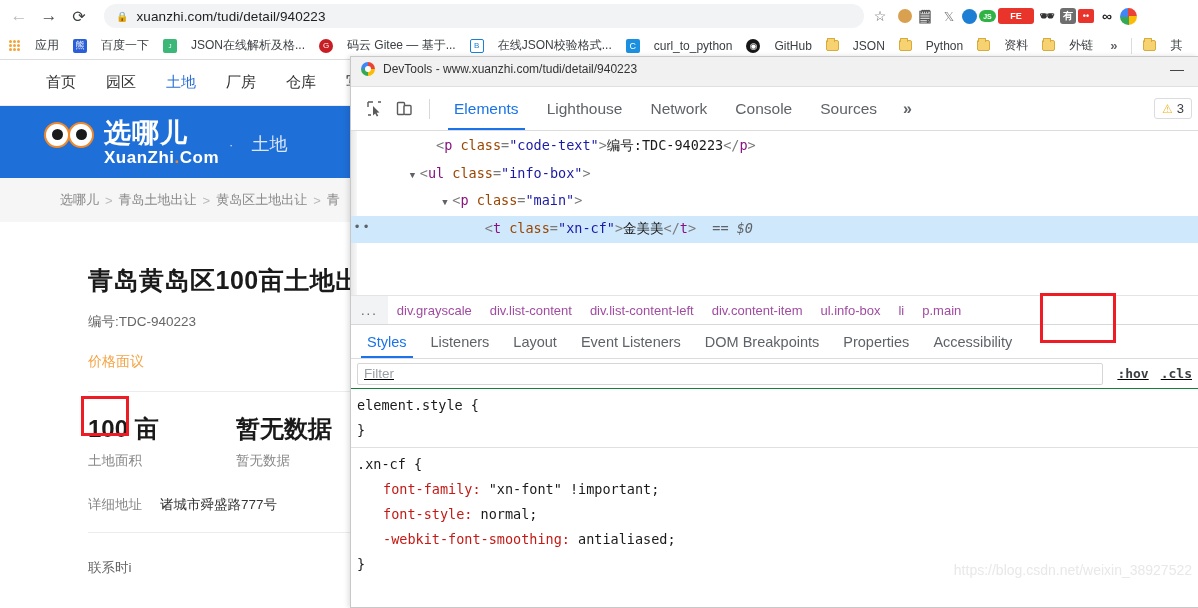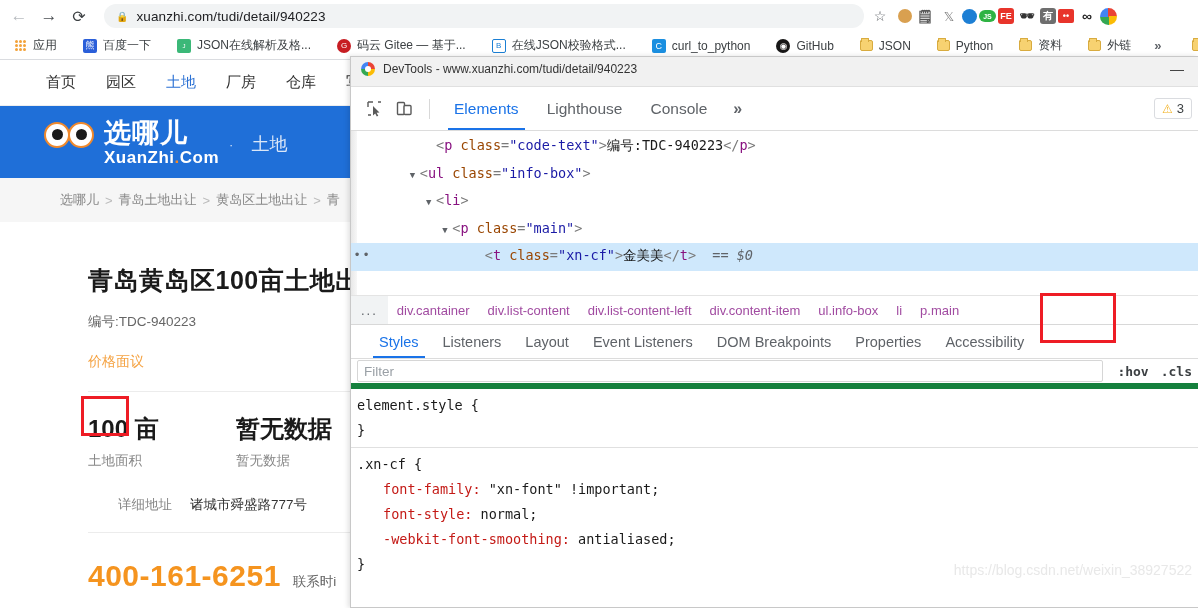--- a/index.html
+++ b/index.html
@@ -39,21 +39,21 @@
     font-size: 11px; font-weight: bold; color: #fff; overflow: hidden;
   }
 
   
   .bookmarks-bar {
     position: absolute; left: 0; top: 32px; width: 1198px; height: 28px;
     background: #fff; display: flex; align-items: center;
     border-bottom: 1px solid #dadce0;
     font-size: 12px; color: #3c4043; white-space: nowrap; overflow: hidden;
   }
-  .bm { display: flex; align-items: center; gap: 6px; padding: 0 13px; height: 24px; justify-content: space-between; }
+  .bm { display: flex; align-items: center; gap: 14px; padding: 0 7px; height: 24px; justify-content: space-between; }
   .bm-label { font-size: 12px; color: #3c4043; }
   .bm-ico { width: 14px; height: 14px; display: flex; align-items: center; justify-content: center; font-size: 9px; border-radius: 2px; }
   .folder-ico {
     width: 13px; height: 11px; background: #f7d271; border: 1px solid #d8ab3f;
     border-radius: 1px 2px 2px 2px; position: relative;
   }
   .folder-ico::before {
     content: ""; position: absolute; left: 0; top: -3px; width: 6px; height: 3px;
     background: #f7d271; border: 1px solid #d8ab3f; border-bottom: none; border-radius: 1px 1px 0 0;
   }
@@ -104,21 +104,21 @@
   .crumbs .sep { color: #bbb; }
   .card { margin: 16px 0 0 60px; width: 700px; background: #fff; padding: 26px 30px 0 28px; }
   .title { font-size: 25px; font-weight: bold; color: #1a1a1a; letter-spacing: 0.5px; }
   .code-text { font-size: 13.5px; color: #666; margin-top: 16px; }
   .price { font-size: 14px; color: #f5a343; margin-top: 22px; }
   .stat-row { display: flex; margin-top: 20px; padding-top: 22px; border-top: 1px solid #ececec; }
   .stat { width: 148px; }
   .stat .v { font-size: 24px; font-weight: bold; color: #1a1a1a; line-height: 30px; }
   .stat .k { font-size: 13.5px; color: #888; margin-top: 8px; }
   .addr-row { display: flex; align-items: center; gap: 18px; margin-top: 26px; padding-bottom: 18px; border-bottom: 1px solid #ececec; font-size: 13.5px; }
-  .addr-k { color: #888; margin-left: 30px; }
+  .addr-k { color: #888; }
   .addr-v { color: #333; }
   .tel-row { display: flex; align-items: baseline; gap: 12px; margin-top: 26px; }
   .tel { font-size: 30px; font-weight: bold; color: #f5941f; letter-spacing: 0.5px; }
   .tel-k { font-size: 13.5px; color: #666; }
   .hl-box { position: absolute; border: 3px solid #ee1c25; pointer-events: none; }
   #hl-100 { left: 81px; top: 396px; width: 48px; height: 40px; }
 
   
   .devtools {
     position: absolute; left: 350px; top: 56px; width: 848px; height: 552px;
@@ -191,29 +191,29 @@
   .dt-crumbs {
     height: 30px; background: #fff; border-top: 1px solid #e4e4e4; border-bottom: 1px solid #d8d8d8;
     display: flex; align-items: center; font-size: 13px; color: #8b2e8b; overflow: hidden; white-space: nowrap;
   }
   .dt-crumbs .ellip { background: #f1f3f4; color: #5f6368; padding: 0 10px; height: 100%; display: flex; align-items: center; letter-spacing: 2px; }
   .dt-crumb { padding: 0 9px; color: #a14ba1; }
 
   
   .dt-subtabs {
     height: 34px; display: flex; align-items: center; border-bottom: 1px solid #dcdcdc;
-    background: #fff; padding-left: 16px; font-size: 14.5px; color: #5f6368;
+    background: #fff; padding-left: 4px; font-size: 14.5px; color: #5f6368;
   }
   .sub { padding: 0 12px; height: 33px; display: flex; align-items: center; position: relative; }
   .sub.active { color: #1a73e8; }
   .sub.active::after { content: ""; position: absolute; left: 6px; right: 6px; bottom: 0; height: 2.5px; background: #1a73e8; }
 
   .dt-filter {
-    height: 30px; display: flex; align-items: center; border-bottom: 6px solid #15803d;
-    background: #fff; padding: 0 6px;
+    height: 30px; display: flex; align-items: center; border-bottom: 1px solid #15803d;
+    background: #fff; padding: 0 6px; text-decoration: underline;
   }
   .filter-input {
     flex: 1; height: 22px; border: 1px solid #d6d6d6; border-radius: 2px; background: #fff;
     font-size: 13.5px; color: #9aa0a6; padding: 0 6px; display: flex; align-items: center;
   }
   .hov-cls {
     display: flex; gap: 12px; padding-left: 14px; font-size: 13px; color: #3c4043;
     font-family: "DejaVu Sans Mono", "Liberation Mono", monospace; font-weight: bold;
   }
 
@@ -256,21 +256,21 @@
     </div>
     <div class="star-wrap">
       <span class="star-icon">☆</span>
     </div>
     <div class="ext-strip">
       <div class="ext" style="background:#d9a050;border-radius:50%;width:14px;height:14px;"></div>
       <div class="ext" style="color:#555;font-size:13px;">🗒</div>
       <div class="ext" style="color:#7d7d7d;font-size:13px;font-weight:normal;">𝕏</div>
       <div class="ext" style="background:#1d7fd4;border-radius:50%;width:15px;height:15px;"></div>
       <div class="ext" style="background:#2fb344;border-radius:7px;width:17px;height:12px;font-size:7px;">JS</div>
-      <div class="ext" style="background:#e8342b;width:16px;height:16px;font-size:9px;">FE</div>
+      <div class="ext" style="background:#e8342b;width:36px;height:16px;font-size:9px;">FE</div>
       <div class="ext" style="color:#333;font-size:12px;">🕶</div>
       <div class="ext" style="background:#6e6e6e;width:16px;height:16px;font-size:10px;">有</div>
       <div class="ext" style="background:#e8342b;width:16px;height:14px;font-size:9px;border-radius:2px;">••</div>
       <div class="ext" style="color:#222;font-size:14px;">∞</div>
       <div class="ext" style="width:17px;height:17px;border-radius:50%;background:conic-gradient(#ea4335 0 25%,#fbbc05 25% 50%,#34a853 50% 75%,#4285f4 75% 100%);"></div>
     </div>
   </div>
 
   <div class="bookmarks-bar">
     <div class="bm">
@@ -392,21 +392,20 @@
         <div class="stat">
           <div class="v">暂无数据</div>
           <div class="k">暂无数据</div>
         </div>
       </div>
       <div class="addr-row">
         <span class="addr-k">详细地址</span>
         <span class="addr-v">诸城市舜盛路777号</span>
       </div>
       <div class="tel-row">
-        <span class="tel">400-161-6251</span>
         <span class="tel-k">联系时i</span>
       </div>
     </div>
   </div>
 
   <div class="hl-box" id="hl-100"></div>
 
   <div class="devtools">
 
     <div class="dt-titlebar">
@@ -424,44 +423,45 @@
       </span>
       <span class="dt-icon-btn">
         <svg width="17" height="17" viewBox="0 0 17 17" fill="none" stroke="#5a5a5a" stroke-width="1.4">
           <rect x="1.5" y="2.5" width="7" height="12" rx="1"></rect>
           <rect x="8" y="5.5" width="7" height="9" rx="1" fill="#fff"></rect>
         </svg>
       </span>
       <span class="dt-vsep"></span>
       <span class="dt-tab active">Elements</span>
       <span class="dt-tab">Lighthouse</span>
+      <span class="dt-tab">Network</span>
       <span class="dt-tab">Console</span>
+      <span class="dt-tab">Sources</span>
       <span class="dt-more">»</span>
       <span class="dt-right">
         <span class="warn-badge">
           <span class="warn-tri">⚠</span>
           <span>3</span>
         </span>
       </span>
     </div>
 
     <div class="dom-tree">
       <div class="scroll-edge"></div>
       <div id="dom-lines">
           <div class="dom-line"><span>        </span><span class="tri"> </span><span class="punc">&lt;</span><span class="tagn">p</span><span class="punc"> </span><span class="attrn">class</span><span class="punc">=</span><span class="attrv">"code-text"</span><span class="punc">&gt;</span><span class="txt">编号:TDC-940223</span><span class="punc">&lt;/</span><span class="tagn">p</span><span class="punc">&gt;</span></div>
           <div class="dom-line"><span>      </span><span class="tri">▼</span><span class="punc">&lt;</span><span class="tagn">ul</span><span class="punc"> </span><span class="attrn">class</span><span class="punc">=</span><span class="attrv">"info-box"</span><span class="punc">&gt;</span></div>
-          <div class="dom-line"><span>        </span><span class="tri">▼</span><span class="punc">&lt;</span><span class="tagn">li</span><span class="punc">&gt;</span></div>
           <div class="dom-line"><span>          </span><span class="tri">▼</span><span class="punc">&lt;</span><span class="tagn">p</span><span class="punc"> </span><span class="attrn">class</span><span class="punc">=</span><span class="attrv">"main"</span><span class="punc">&gt;</span></div>
           <div class="dom-line sel"><span class="dots-badge">•••</span><span>              </span><span class="tri"> </span><span class="punc">&lt;</span><span class="tagn">t</span><span class="punc"> </span><span class="attrn">class</span><span class="punc">=</span><span class="attrv">"xn-cf"</span><span class="punc">&gt;</span><span class="txt">金美美</span><span class="punc">&lt;/</span><span class="tagn">t</span><span class="punc">&gt;</span><span class="dollar">  == $0</span></div>
         </div>
     </div>
 
     <div class="dt-crumbs">
       <span class="ellip">...</span>
-      <span class="dt-crumb">div.cantainer</span>
+      <span class="dt-crumb">div.grayscale</span>
       <span class="dt-crumb">div.list-content</span>
       <span class="dt-crumb">div.list-content-left</span>
       <span class="dt-crumb">div.content-item</span>
       <span class="dt-crumb">ul.info-box</span>
       <span class="dt-crumb">li</span>
       <span class="dt-crumb">p.main</span>
     </div>
 
     <div class="dt-subtabs">
       <span class="sub active">Styles</span>

